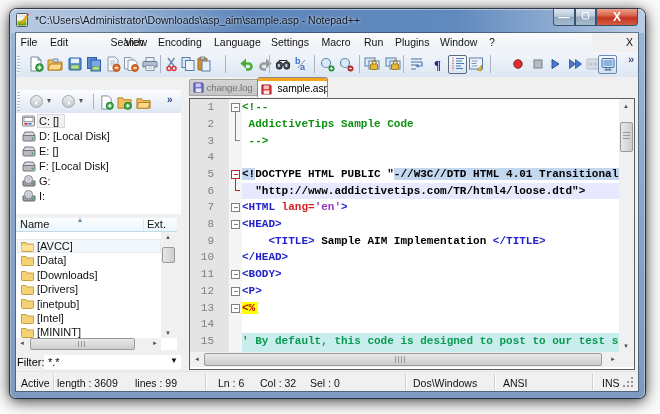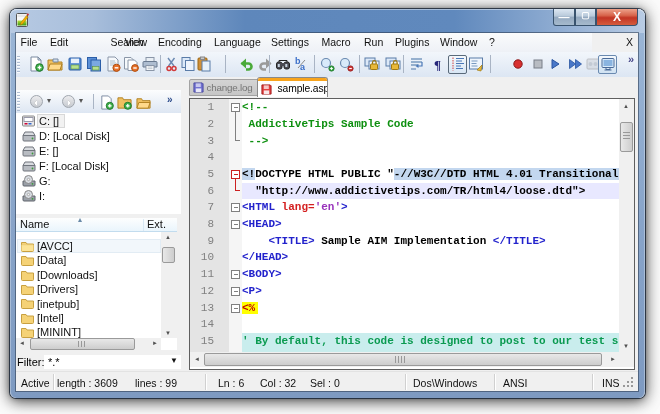--- a/index.html
+++ b/index.html
@@ -70,20 +70,21 @@
         <rect x="1.5" y="1.5" width="11" height="13" rx="1" fill="#f8f8f8" stroke="#555"></rect>
         <rect x="2.5" y="2.5" width="9" height="2.5" fill="#e8e8e8"></rect>
         <path d="M2.5 8.5h9v5h-9z" fill="url(#gg)"></path>
         <linearGradient id="gg" x1="0" y1="0" x2="0" y2="1">
           <stop offset="0" stop-color="#b8e03a"></stop>
           <stop offset="1" stop-color="#3a9a10"></stop>
         </linearGradient>
         <path d="M11.5 3.5L6 10.5l-.8 2.6 2.4-1L13 5.2z" fill="#f0b000" stroke="#a07000" stroke-width=".5"></path>
         <circle cx="12.8" cy="2.6" r="1.1" fill="#d03030"></circle>
       </svg>
+    <div id="titletext">*C:\Users\Administrator\Downloads\asp_aim\sample.asp - Notepad++</div>
     <div id="wbtns">
       <div class="wb" id="wb-min">
           <span style="top:2px;font-size:11px;">—</span>
         </div>
       <div class="wb" id="wb-max">
           <span style="top:1px;font-size:9px;">▢</span>
         </div>
       <div class="wb" id="wb-close">
           <span style="top:1px;font-size:12px;">X</span>
         </div>

